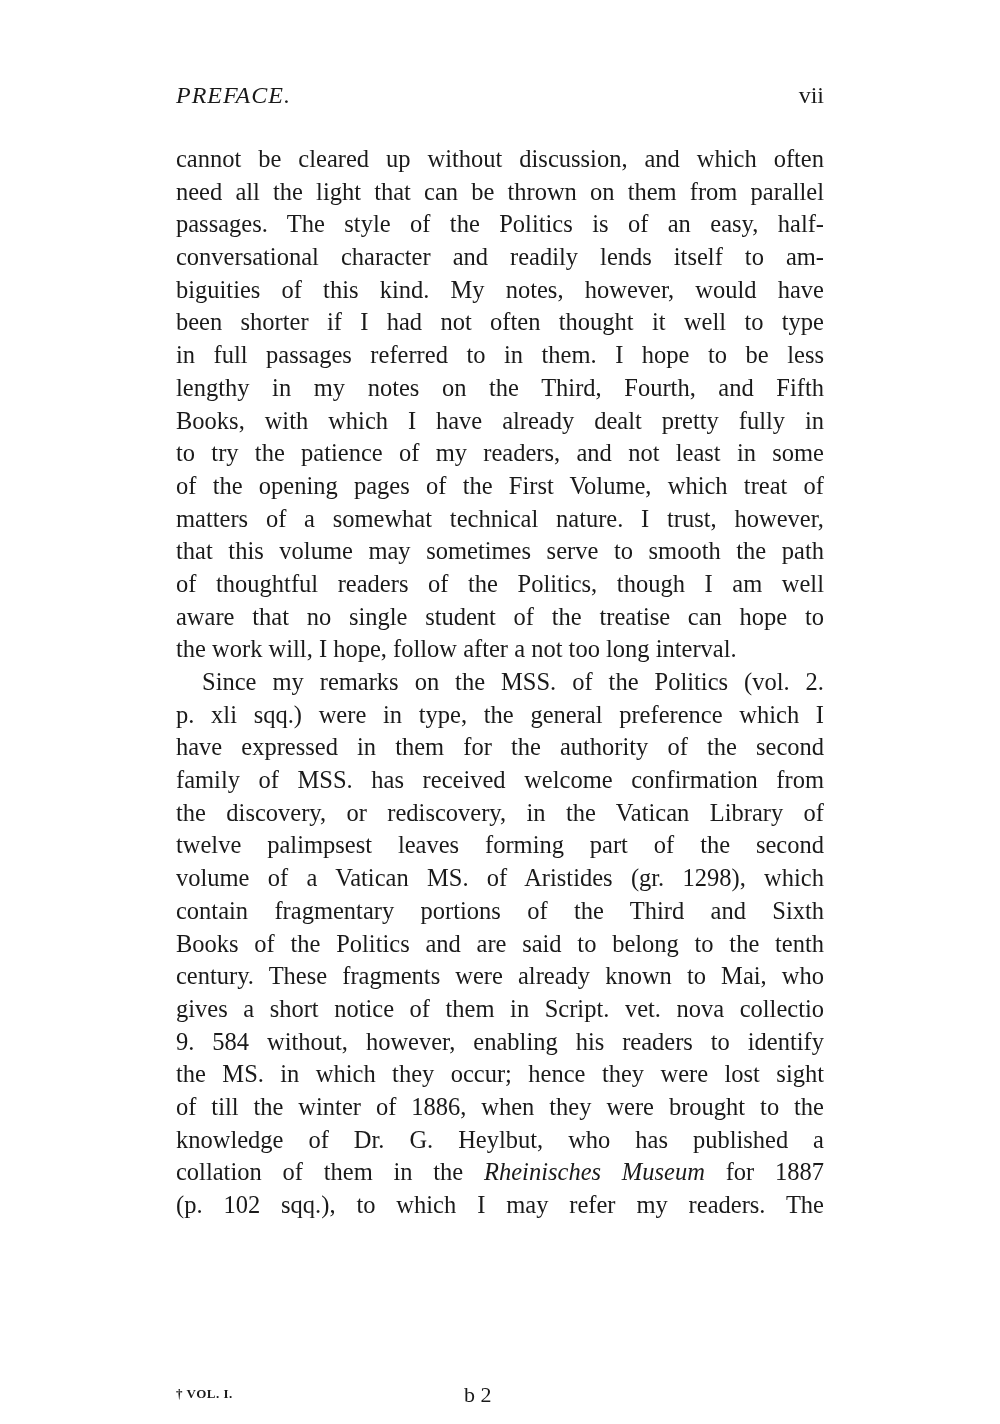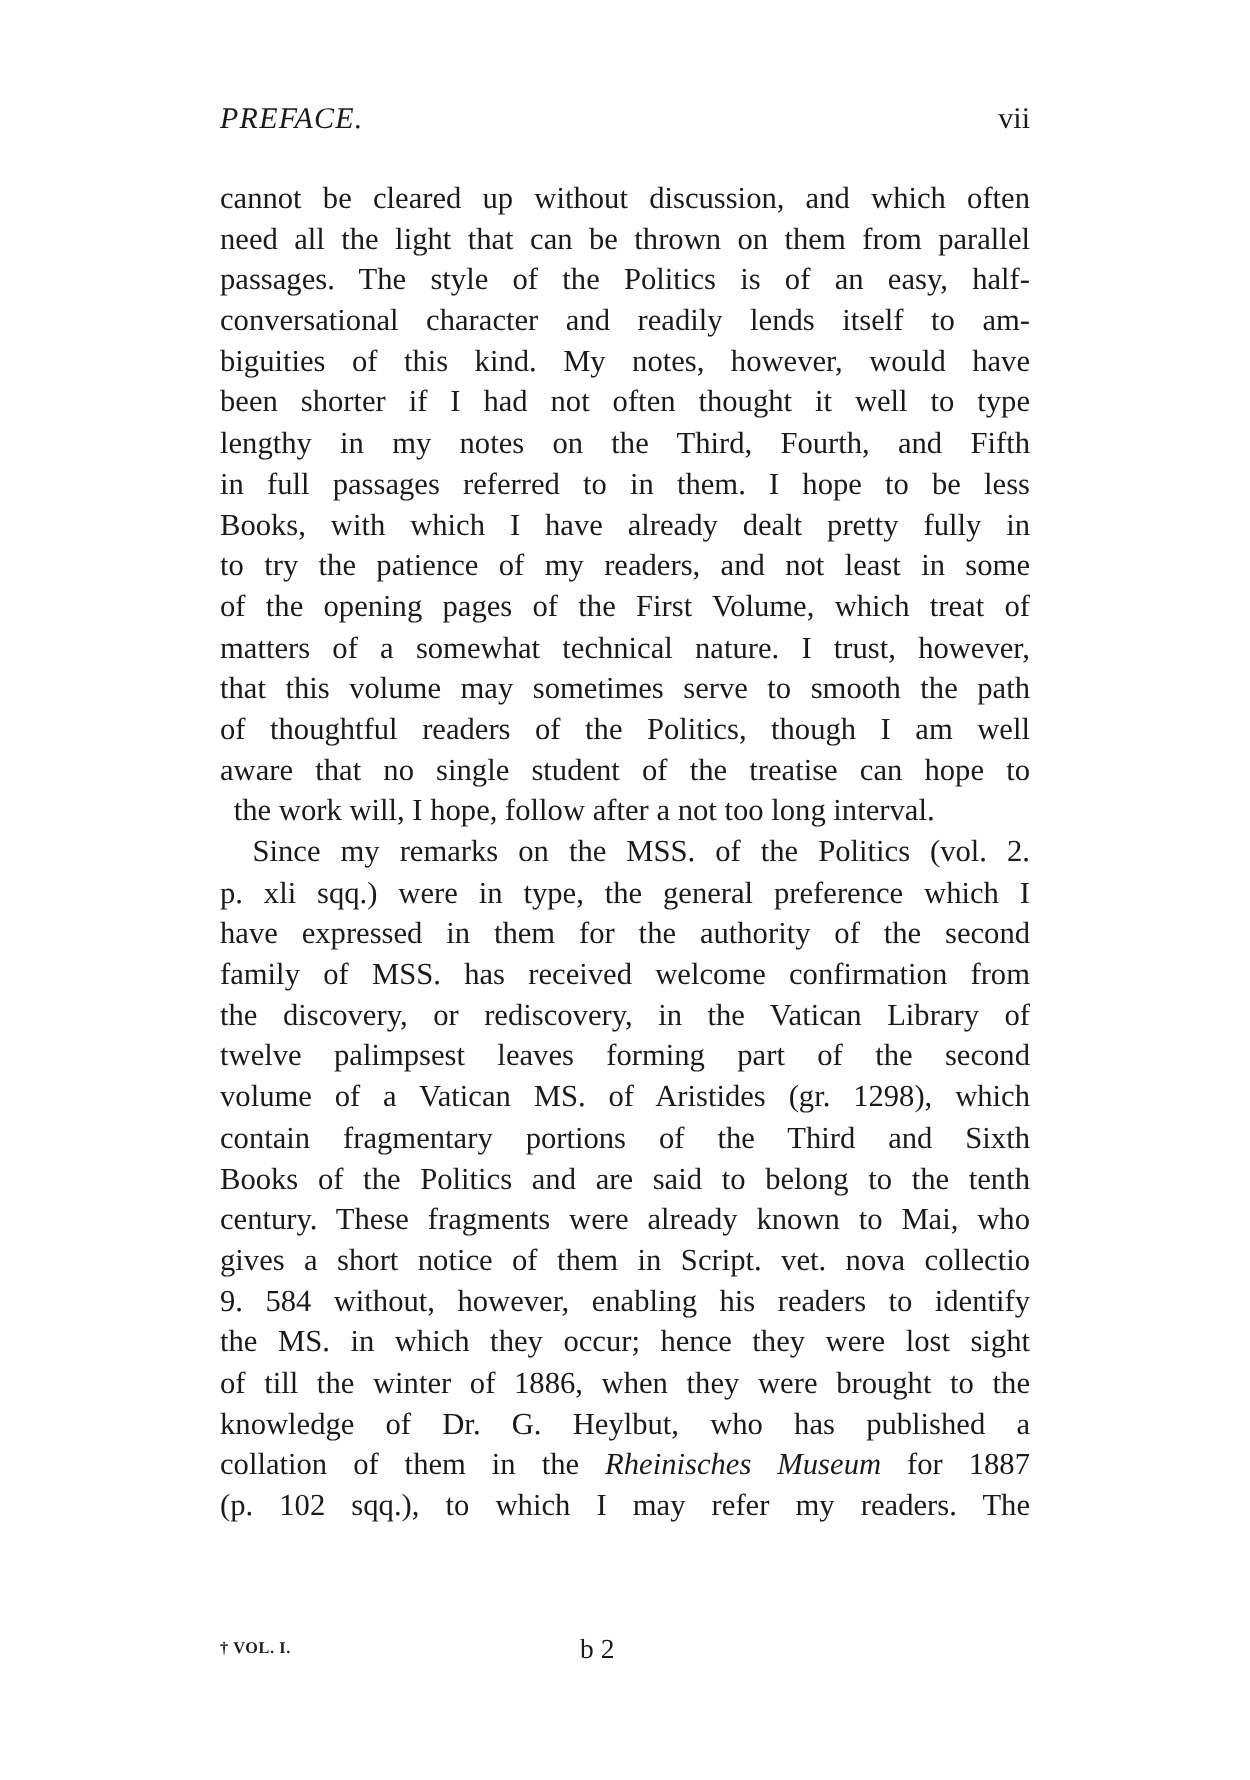--- a/index.html
+++ b/index.html
@@ -2,45 +2,45 @@
 <html><head>
   <meta charset="utf-8">
   <style>
     html, body { margin: 0; padding: 0; background: #ffffff; }
     body { width: 1000px; height: 1424px; position: relative; overflow: hidden; color: #1a1a1a; font-family: "Liberation Serif", "DejaVu Serif", serif; }
     .header { position: absolute; top: 80px; left: 176px; width: 648px; height: 40px; }
     .running-title { position: absolute; left: 0; right: 0; text-align: left; font-style: italic; font-size: 24px; letter-spacing: 1px; top: 2px; }
     .page-num { position: absolute; right: 0; top: 2px; font-size: 24px; }
     .body-text { position: absolute; top: 143px; left: 176px; width: 648px; }
     .line { font-size: 24.5px; line-height: 32.7px; height: 32.7px; white-space: nowrap; text-align: justify; text-align-last: justify; }
-    .line.last { text-align-last: left; margin-left: 11px; }
+    .line.last { text-align-last: left; }
     .line.indent { padding-left: 26px; }
-    .footer { position: absolute; top: 1306px; left: 176px; width: 648px; height: 30px; }
+    .footer { position: absolute; top: 1382px; left: 176px; width: 648px; height: 30px; }
     .signature-mark { position: absolute; left: 0; top: 4px; font-size: 13px; font-weight: bold; letter-spacing: 0.5px; }
     .signature { position: absolute; left: 288px; top: 0; font-size: 22px; }
     em { font-style: italic; }
   </style>
 </head>
 <body>
 
 <div class="header">
   <div class="running-title">PREFACE.</div>
   <div class="page-num">vii</div>
 </div>
 
 <div class="body-text">
   <div id="para1">
       <div class="line">cannot be cleared up without discussion, and which often</div>
       <div class="line">need all the light that can be thrown on them from parallel</div>
       <div class="line">passages. The style of the Politics is of an easy, half-</div>
       <div class="line">conversational character and readily lends itself to am-</div>
       <div class="line">biguities of this kind. My notes, however, would have</div>
       <div class="line">been shorter if I had not often thought it well to type</div>
+      <div class="line">in full passages referred to in them. I hope to be less</div>
       <div class="line">lengthy in my notes on the Third, Fourth, and Fifth</div>
-      <div class="line">in full passages referred to in them. I hope to be less</div>
       <div class="line">Books, with which I have already dealt pretty fully in</div>
       <div class="line">to try the patience of my readers, and not least in some</div>
       <div class="line">of the opening pages of the First Volume, which treat of</div>
       <div class="line">matters of a somewhat technical nature. I trust, however,</div>
       <div class="line">that this volume may sometimes serve to smooth the path</div>
       <div class="line">of thoughtful readers of the Politics, though I am well</div>
       <div class="line">aware that no single student of the treatise can hope to</div>
       <div class="line last">the work will, I hope, follow after a not too long interval.</div>
     </div>
   <div id="para2">

